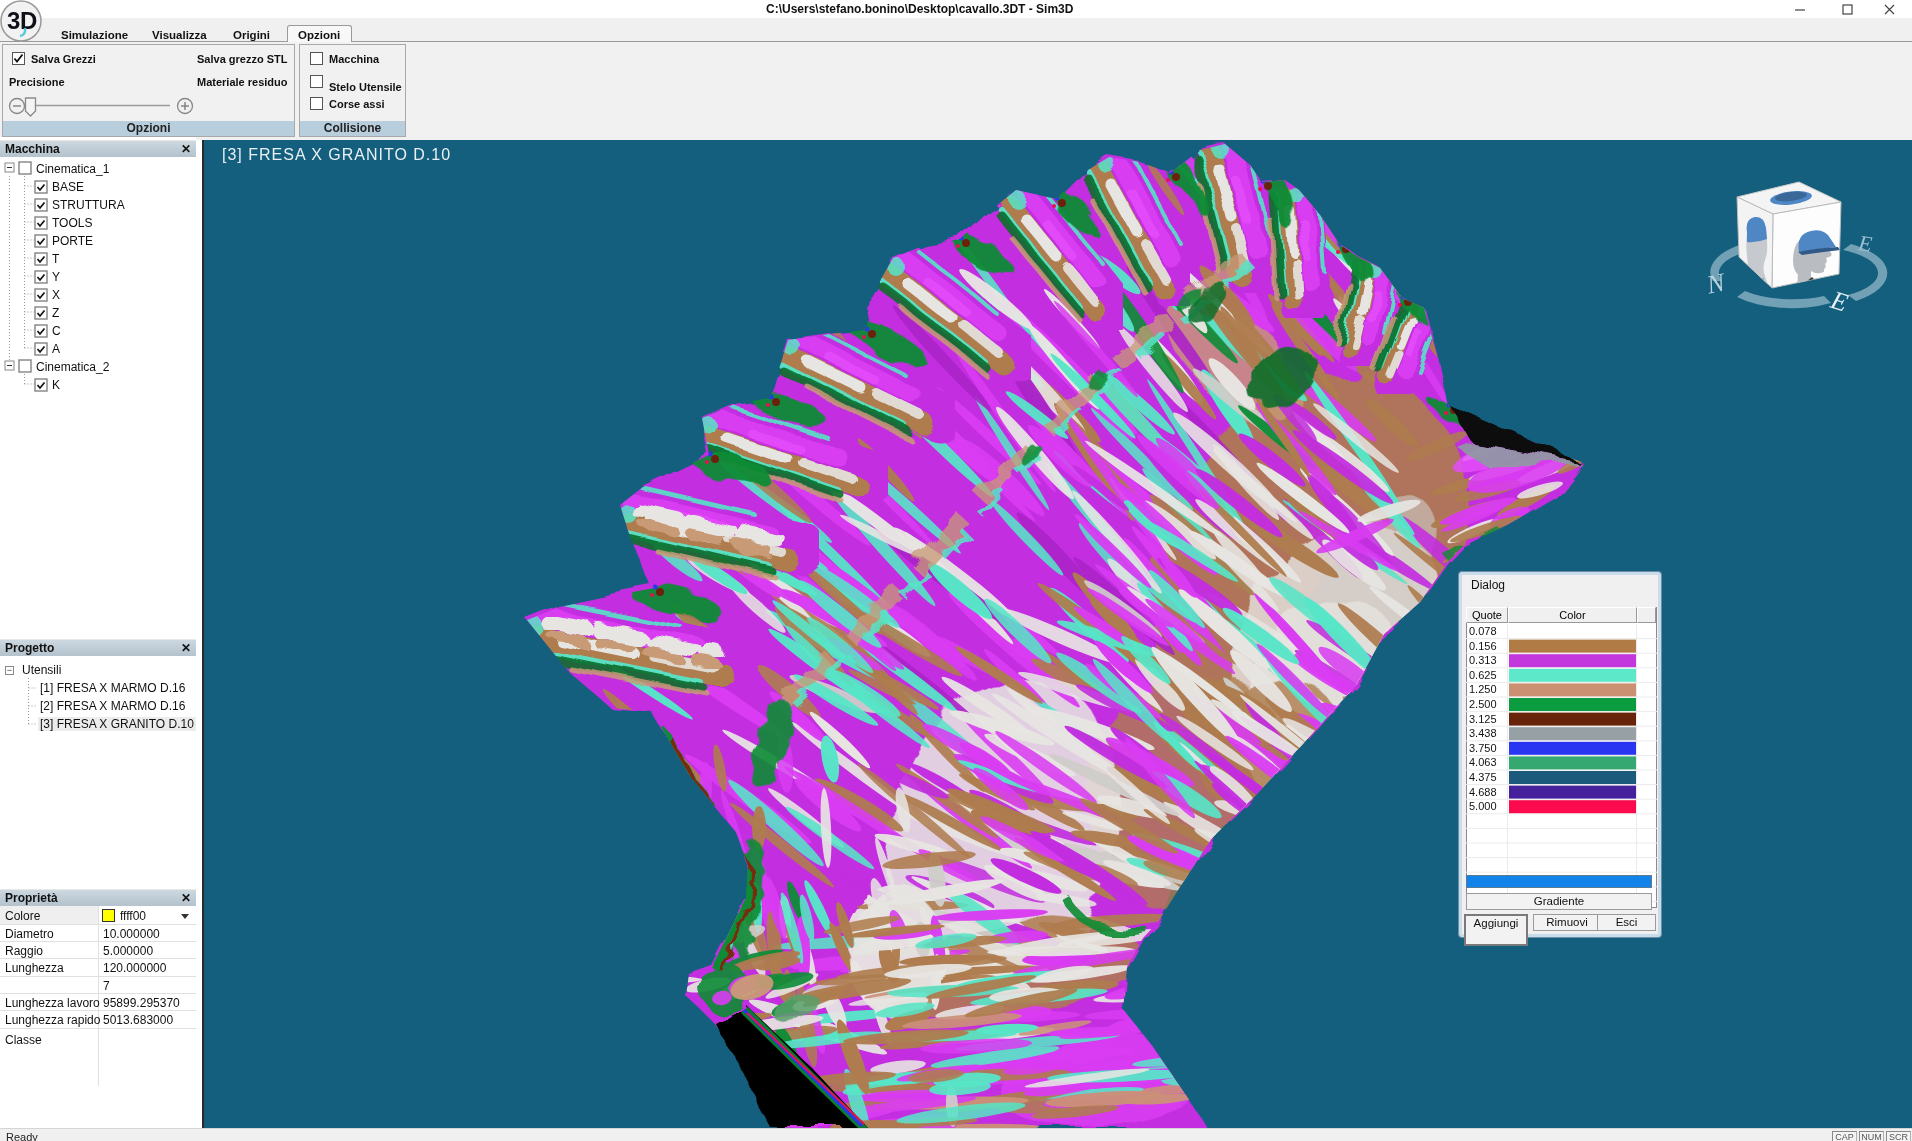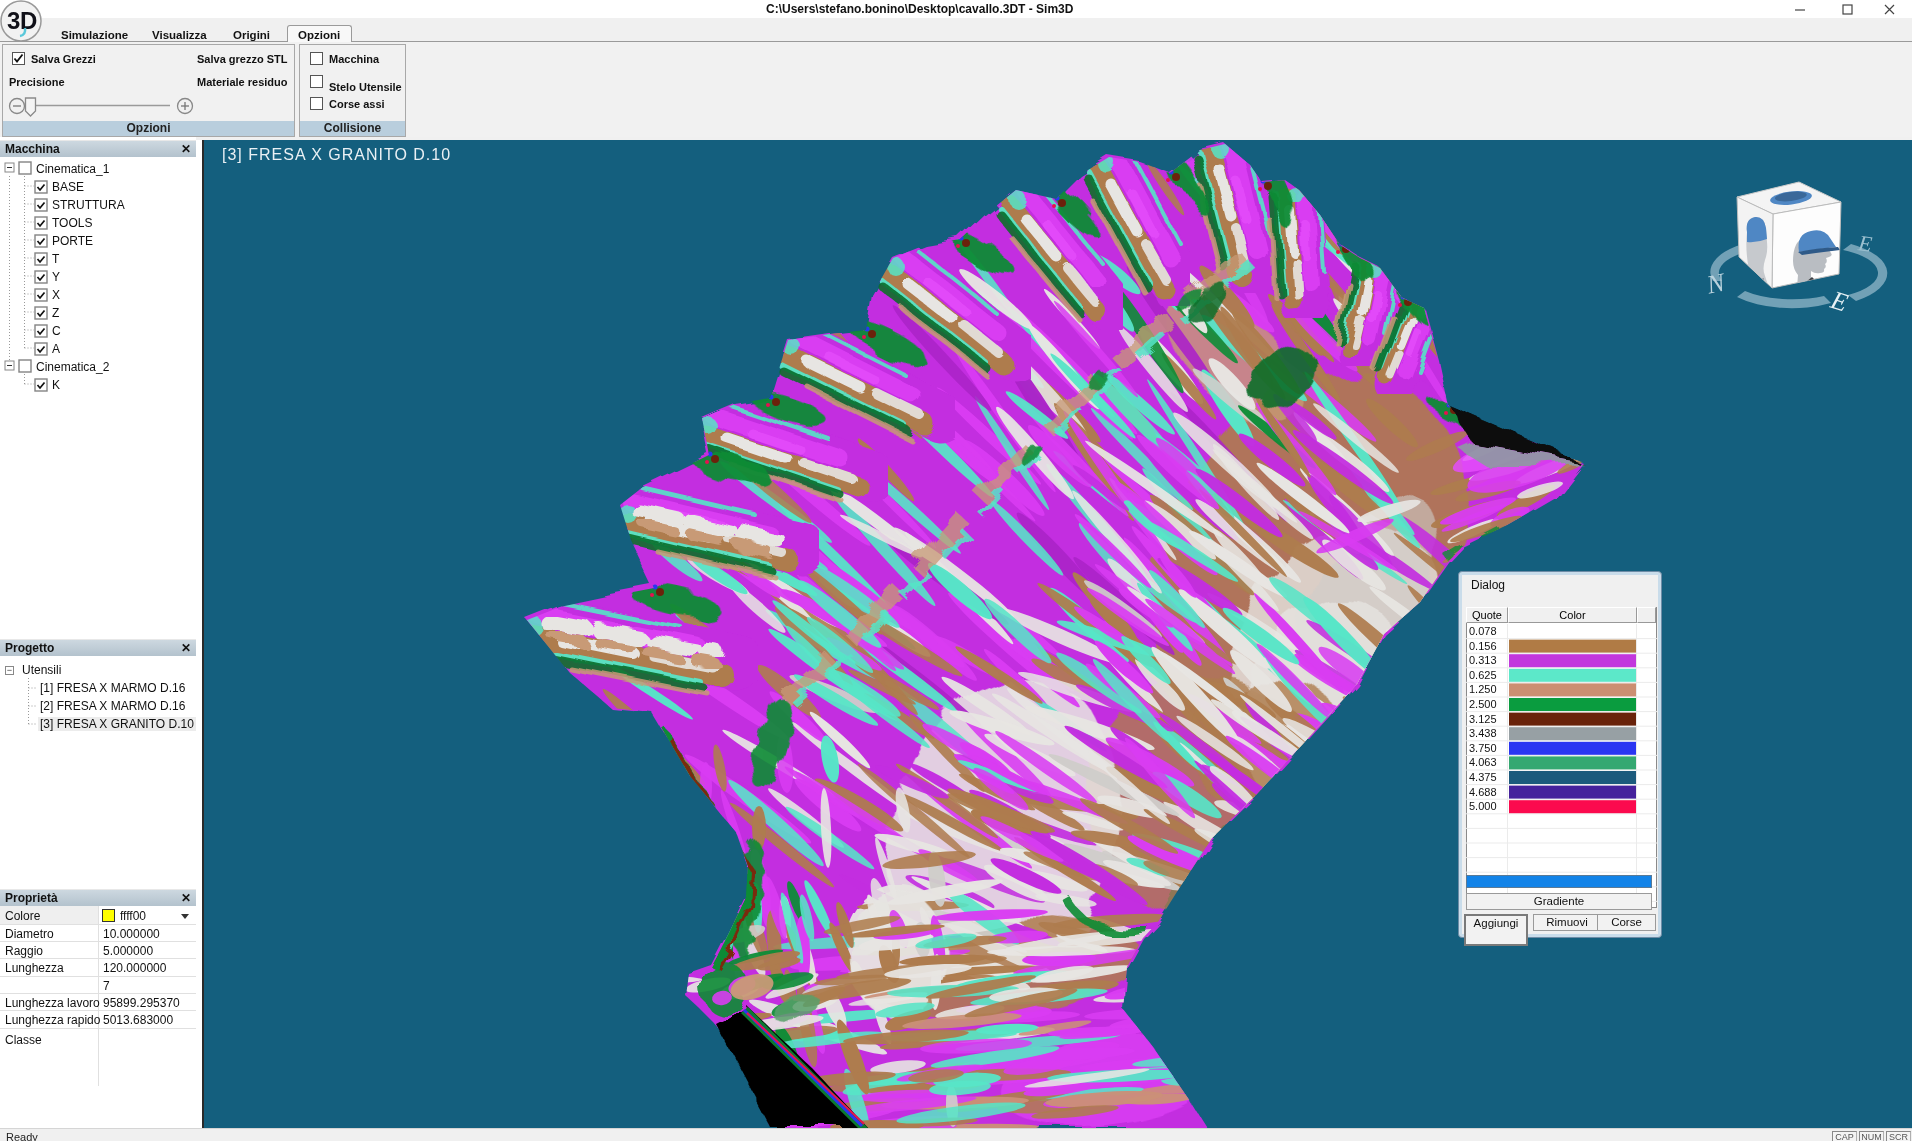--- a/index.html
+++ b/index.html
@@ -1284,20 +1284,20 @@
     <rect x="43" y="147" width="127" height="13" fill="#1c5a7c"></rect>
     <rect x="43" y="161.6" width="127" height="13" fill="#45219c"></rect>
     <rect x="43" y="176.2" width="127" height="13" fill="#fb0a4e"></rect>
   </g>
 </svg>
 </div>
 <div class="abs" style="left:1466px;top:875px;width:186px;height:13px;background:#1283e8;border:1px solid #5a7a96"></div>
 <div class="abs dlgbtn" style="left:1466px;top:893px;width:186px;height:17px">Gradiente</div>
 <div class="abs dlgbtn" style="left:1464px;top:914px;width:64px;height:32px;border:2px solid #7a7a7a">Aggiungi</div>
 <div class="abs dlgbtn" style="left:1533px;top:914px;width:68px;height:17px">Rimuovi</div>
-<div class="abs dlgbtn" style="left:1597px;top:914px;width:59px;height:17px">Corse</div>
+<div class="abs dlgbtn" style="left:1597px;top:914px;width:59px;height:17px">Esci</div>
 
 <div class="abs" id="statusbar">
     <span style="position:absolute;left:6px;top:2px">Ready</span>
   </div>
 <div class="sbox" style="left:1832px">CAP</div>
 <div class="sbox" style="left:1859px">NUM</div>
 <div class="sbox" style="left:1886px">SCR</div>
 
 </body></html>

